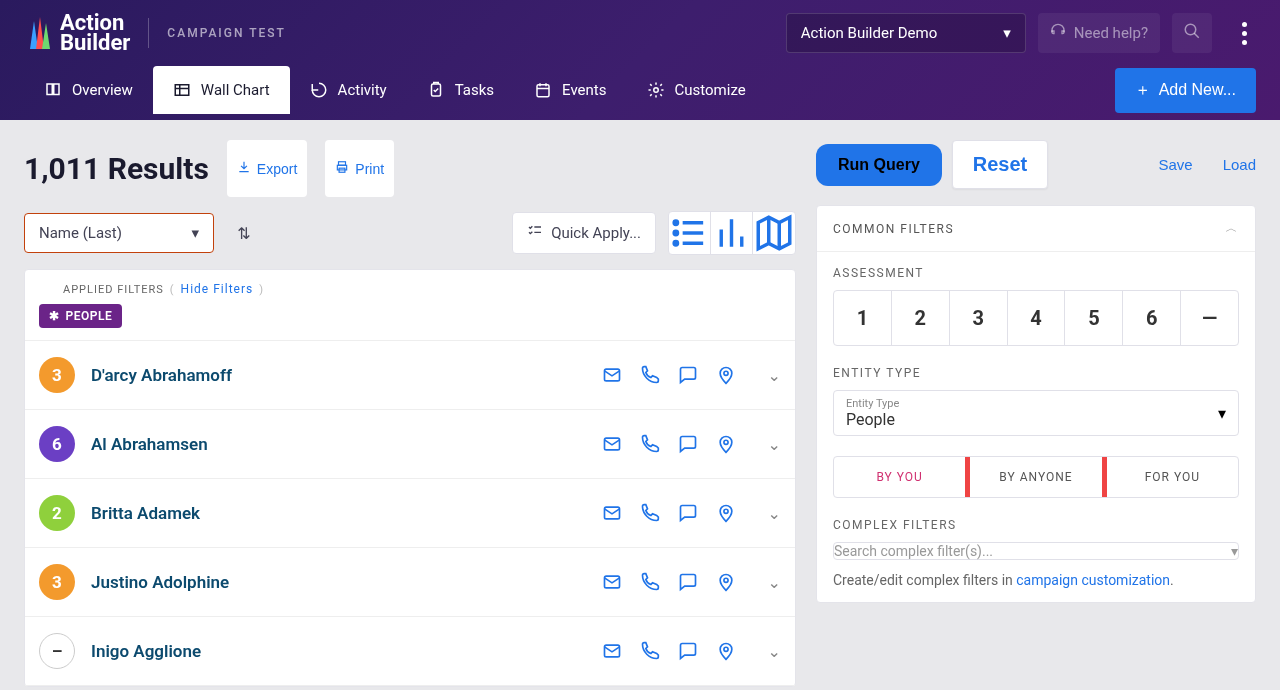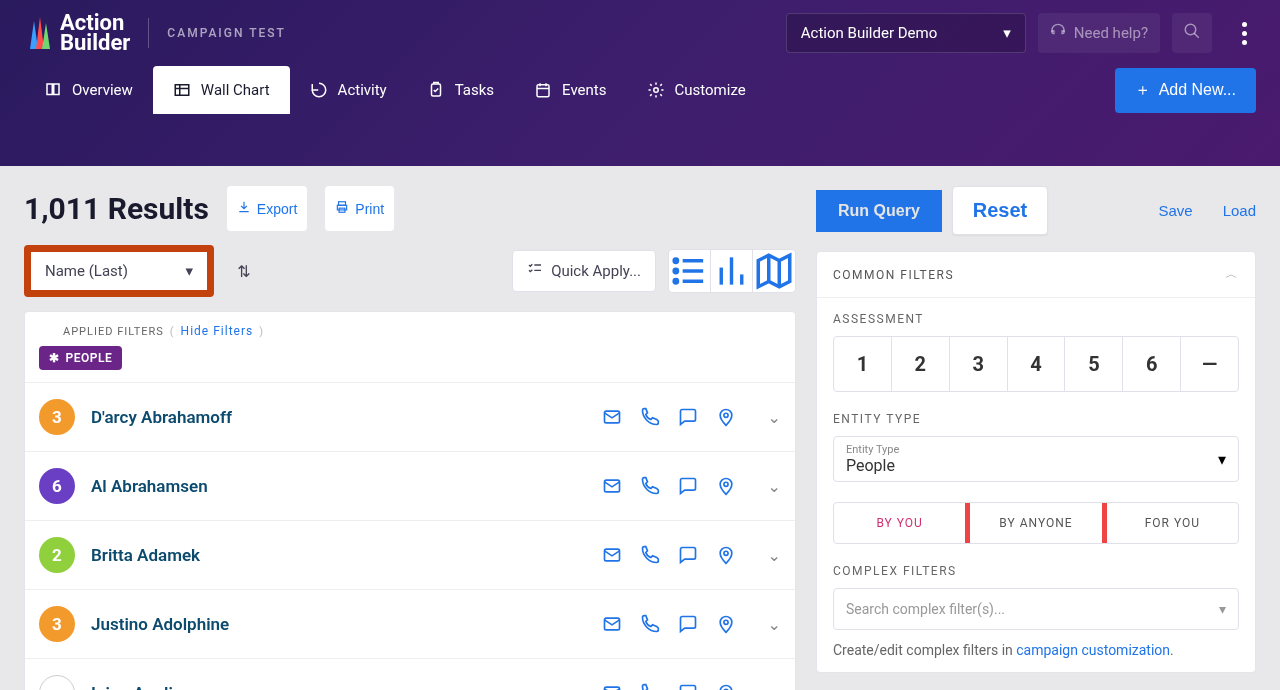--- a/index.html
+++ b/index.html
@@ -1,18 +1,18 @@
 <!DOCTYPE html>
 <html><head>
 <meta charset="utf-8">
 <style>
 * { box-sizing: border-box; margin: 0; padding: 0; }
 body { font-family: -apple-system, BlinkMacSystemFont, "Segoe UI", Roboto, sans-serif; background: #e8e8eb; width: 1280px; height: 690px; overflow: hidden; }
 
-.header { background: linear-gradient(135deg, #2a1a5e 0%, #3d1e6d 50%, #4a1a6e 100%); height: 166px; position: relative; }
+.header { background: linear-gradient(135deg, #2a1a5e 0%, #3d1e6d 50%, #4a1a6e 100%); height: 120px; position: relative; }
 .topbar { display: flex; align-items: center; height: 66px; padding: 0 24px; }
 .logo { display: flex; align-items: center; gap: 6px; }
 .logo-icon { width: 28px; height: 36px; position: relative; }
 .logo-text { color: #fff; font-size: 22px; font-weight: 700; line-height: 0.9; margin-left: 2px; }
 .divider { width: 1px; height: 30px; background: rgba(255,255,255,0.25); margin: 0 18px; }
 .campaign-label { color: rgba(255,255,255,0.6); font-size: 12px; letter-spacing: 2px; font-weight: 500; }
 .topbar-right { margin-left: auto; display: flex; align-items: center; gap: 12px; }
 .org-select { background: rgba(0,0,0,0.18); border: 1px solid rgba(255,255,255,0.15); border-radius: 4px; padding: 10px 14px; color: #fff; font-size: 15px; width: 240px; display: flex; align-items: center; justify-content: space-between; cursor: pointer; }
 .help-btn { background: rgba(255,255,255,0.06); border-radius: 4px; padding: 10px 12px; color: rgba(255,255,255,0.5); font-size: 15px; display: flex; align-items: center; gap: 8px; cursor: pointer; }
 .search-btn { background: rgba(255,255,255,0.06); border-radius: 4px; width: 40px; height: 40px; display: flex; align-items: center; justify-content: center; color: rgba(255,255,255,0.5); cursor: pointer; }
@@ -22,24 +22,24 @@
 .tabs { display: flex; align-items: center; height: 48px; padding: 0 24px; gap: 0; }
 .tab { display: flex; align-items: center; gap: 10px; padding: 0 20px; height: 48px; color: #fff; font-size: 15px; cursor: pointer; border-radius: 4px 4px 0 0; }
 .tab.active { background: #fff; color: #1a1a2e; }
 .tab-icon { width: 18px; height: 18px; display: inline-flex; }
 .add-new-btn { margin-left: auto; background: #2074e8; color: #fff; border-radius: 4px; padding: 12px 20px; font-size: 16px; display: flex; align-items: center; gap: 8px; cursor: pointer; border: none; font-weight: 500; }
 
 .main { display: flex; padding: 20px 24px; gap: 20px; height: calc(690px - 133px); }
 .left-panel { flex: 1; min-width: 0; }
 .results-header { display: flex; align-items: center; gap: 18px; margin-bottom: 14px; }
 .results-count { font-size: 30px; font-weight: 700; color: #1a1a2e; }
-.link-btn { color: #2074e8; font-size: 14px; background: #fff; border: 1px solid #e2e2e8; border-radius: 4px; padding: 14px 10px; cursor: pointer; display: flex; align-items: center; gap: 6px; border: none; }
+.link-btn { color: #2074e8; font-size: 14px; background: #fff; border: 1px solid #e2e2e8; border-radius: 4px; padding: 20px 10px; cursor: pointer; display: flex; align-items: center; gap: 6px; border: none; }
 
 .controls-row { display: flex; align-items: center; gap: 12px; margin-bottom: 14px; }
-.sort-select { background: #fff; border: 7px solid #c2410c; border-radius: 4px; padding: 10px 14px; font-size: 15px; width: 190px; display: flex; align-items: center; justify-content: space-between; cursor: pointer; color: #434355; }
+.sort-select { background: #fff; border: 1px solid #c2410c; border-radius: 4px; padding: 10px 14px; font-size: 15px; width: 190px; display: flex; align-items: center; justify-content: space-between; cursor: pointer; color: #434355; }
 .sort-dir { width: 36px; height: 40px; display: flex; align-items: center; justify-content: center; cursor: pointer; color: #434355; font-size: 16px; }
 .quick-apply { margin-left: auto; background: #fff; border: 1px solid #e0e0e8; border-radius: 4px; padding: 10px 14px; font-size: 15px; display: flex; align-items: center; gap: 8px; cursor: pointer; color: #434355; }
 .view-toggle { display: flex; border: 1px solid #e0e0e8; border-radius: 4px; overflow: hidden; background: #fff; }
 .view-btn { width: 42px; height: 42px; display: flex; align-items: center; justify-content: center; cursor: pointer; color: #2074e8; border-right: 1px solid #e0e0e8; }
 .view-btn:last-child { border-right: none; }
 
 .results-card { background: #fff; border: 1px solid #e4e4ea; border-radius: 4px; }
 .filters-bar { padding: 12px 14px; border-bottom: 1px solid #eee; }
 .filters-label { font-size: 11px; letter-spacing: 1px; color: #666; display: flex; align-items: center; gap: 6px; margin-bottom: 8px; margin-left: 24px; }
 .hide-filters { color: #2074e8; font-size: 12px; cursor: pointer; }
@@ -47,21 +47,21 @@
 
 .person-row { display: flex; align-items: center; padding: 16px 14px; border-bottom: 1px solid #eee; gap: 16px; }
 .badge { width: 36px; height: 36px; border-radius: 50%; display: flex; align-items: center; justify-content: center; color: #fff; font-weight: 700; font-size: 17px; flex-shrink: 0; }
 .person-name { font-size: 17px; font-weight: 600; color: #0c4a6e; flex: 1; }
 .person-actions { display: flex; gap: 18px; align-items: center; color: #2074e8; }
 .action-icon { width: 20px; height: 20px; cursor: pointer; display: flex; align-items: center; justify-content: center; }
 .expand-icon { color: #888; margin-left: 14px; cursor: pointer; }
 
 .right-panel { width: 440px; flex-shrink: 0; }
 .query-buttons { display: flex; gap: 10px; align-items: center; margin-bottom: 16px; }
-.btn-primary { background: #2074e8; color: #e5e5e5; border: none; border-radius: 0; padding: 12px 22px; font-size: 16px; font-weight: 600; cursor: pointer; }
+.btn-primary { background: #2074e8; color: #000000; border: none; border-radius: 12px; padding: 12px 22px; font-size: 16px; font-weight: 600; cursor: pointer; }
 .btn-secondary { background: #fff; color: #2074e8; border: 1px solid #e0e0e8; border-radius: 4px; padding: 12px 20px; font-size: 20px; font-weight: 600; cursor: pointer; box-shadow: 0 1px 2px rgba(0,0,0,0.05); }
 .btn-text { background: none; border: none; color: #2074e8; font-size: 15px; cursor: pointer; margin-left: auto; }
 
 .filters-panel { background: #fff; border: 1px solid #e4e4ea; border-radius: 4px; padding-bottom: 14px; }
 .panel-hdr { padding: 14px 16px; font-size: 12px; letter-spacing: 1.5px; color: #555; display: flex; align-items: center; justify-content: space-between; border-bottom: 1px solid #eee; }
 .panel-body { padding: 14px 16px 0; }
 .section-label { font-size: 12px; letter-spacing: 1.5px; color: #666; margin-bottom: 10px; }
 .assessment-row { display: flex; border: 1px solid #e0e0e8; border-radius: 4px; margin-bottom: 20px; overflow: hidden; }
 .assess-cell { flex: 1; height: 54px; display: flex; align-items: center; justify-content: center; font-size: 20px; font-weight: 700; color: #333; cursor: pointer; border-right: 1px solid #e0e0e8; }
 .assess-cell:last-child { border-right: none; }
@@ -69,21 +69,21 @@
 .entity-select { border: 1px solid #e0e0e8; border-radius: 4px; padding: 6px 12px; margin-bottom: 20px; cursor: pointer; display: flex; flex-direction: column; position: relative; }
 .entity-label-sm { font-size: 11px; color: #888; }
 .entity-value { font-size: 16px; color: #333; }
 .entity-caret { position: absolute; right: 12px; top: 50%; transform: translateY(-50%); }
 
 .seg-row { display: flex; border: 1px solid #e0e0e8; border-radius: 4px; margin-bottom: 20px; overflow: hidden; }
 .seg-cell { flex: 1; padding: 13px 8px; text-align: center; font-size: 12px; letter-spacing: 1px; color: #555; cursor: pointer; border-right: 5px solid #ef4444; }
 .seg-cell:last-child { border-right: none; }
 .seg-cell.active { color: #d03070; }
 
-.complex-search { border: 1px solid #e0e0e8; border-radius: 4px; padding: 12px; display: flex; justify-content: space-between; color: #999; font-size: 14px; cursor: pointer; margin-bottom: 12px; }
+.complex-search { border: 1px solid #e0e0e8; border-radius: 4px; display: flex; justify-content: space-between; color: #999; font-size: 14px; cursor: pointer; margin-bottom: 12px; }
 .help-text { font-size: 14px; color: #666; }
 .help-text a { color: #2074e8; text-decoration: none; }
 
 svg { width: 100%; height: 100%; }
 </style>
 </head>
 <body>
 
 <div class="header">
   <div class="topbar">

